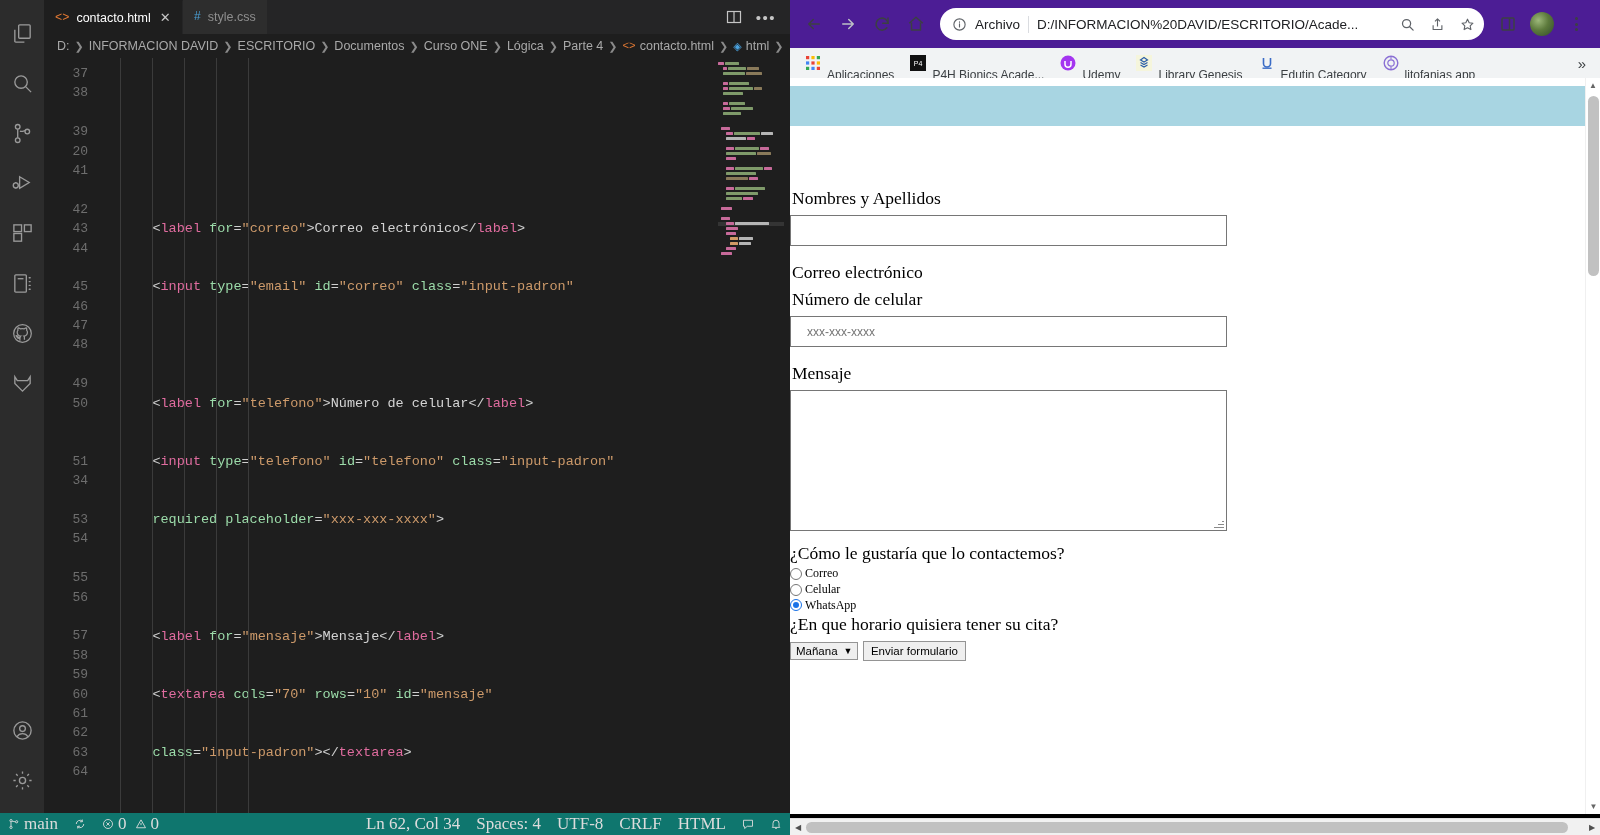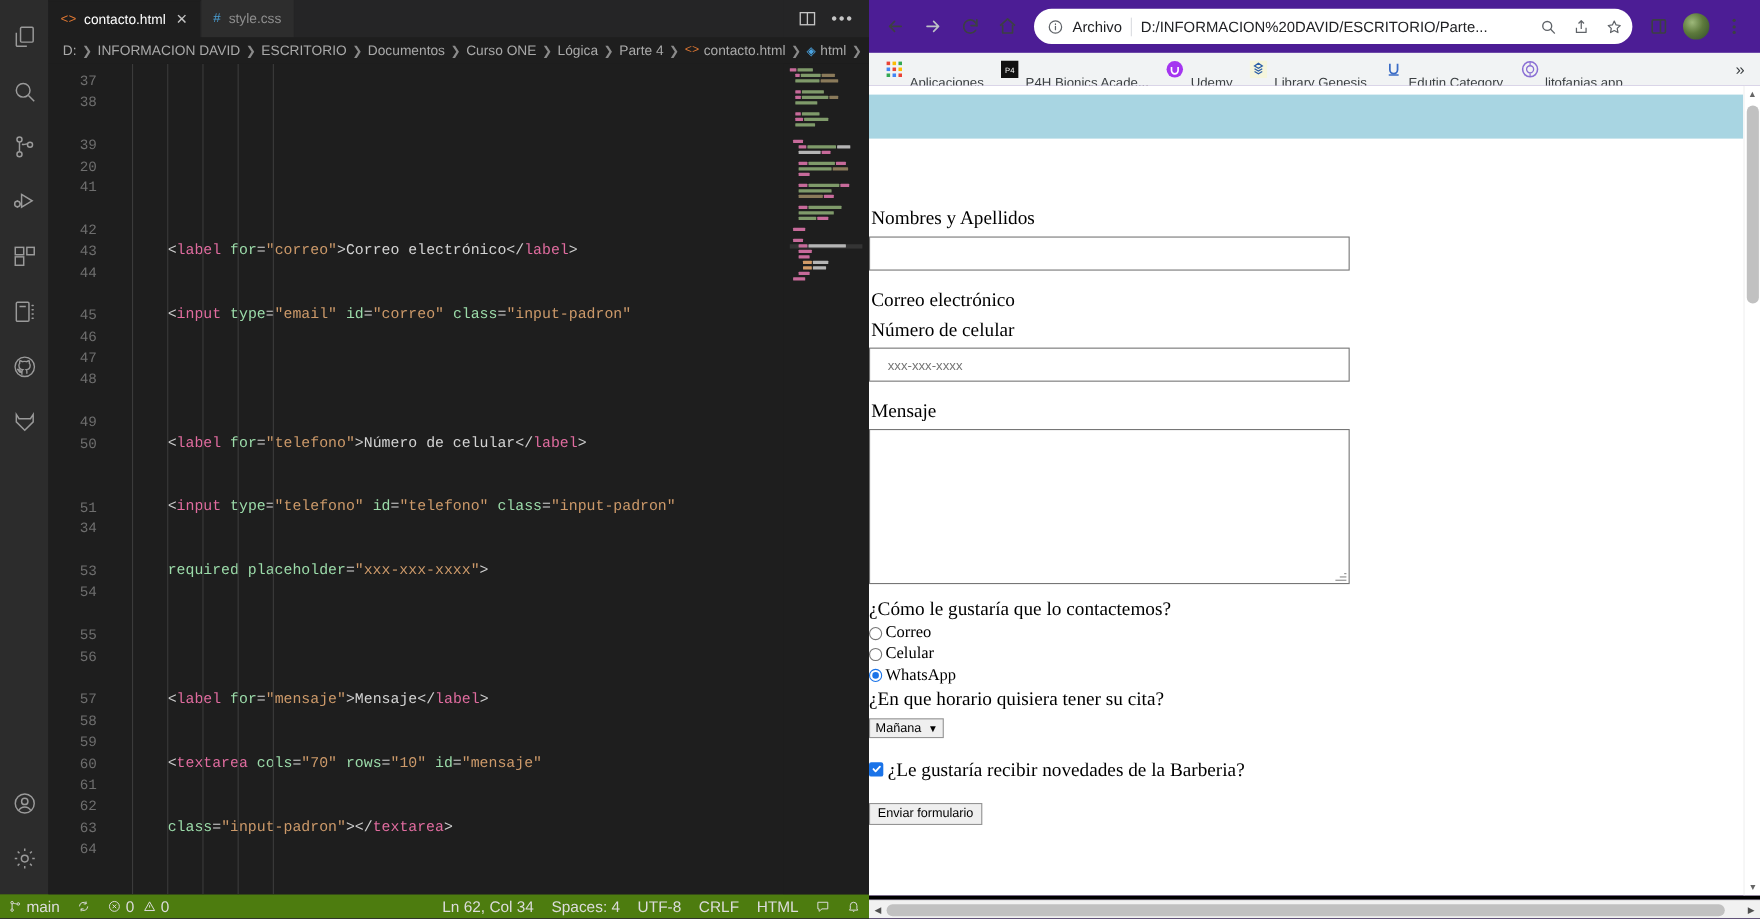--- a/index.html
+++ b/index.html
@@ -83,22 +83,22 @@
 
   .minimap {
     position: absolute; right: 0; top: 0; width: 78px; height: 100%;
     background: #1e1e1e; overflow: hidden; padding: 4px 6px 0 6px;
   }
   .mm-row { height: 4px; margin-bottom: 1px; display: flex; gap: 1px; }
   .mm-b { height: 2.6px; border-radius: 0.5px; }
   .mm-sel { background: #343434; }
 
   .status-bar {
-    height: 22px; background: #4d7c0f; display: flex; align-items: center;
-    color: #dcdcdc; font-size: 14px; flex-shrink: 0;
+    height: 22px; background: #0f766e; display: flex; align-items: center;
+    color: #dcdcdc; font-size: 17px; flex-shrink: 0; font-family: Liberation Serif, serif;
   }
   .sb-item { display: flex; align-items: center; gap: 4px; padding: 0 8px; height: 100%; cursor: pointer; }
   .sb-spacer { flex: 1; }
   .sb-item svg { width: 12px; height: 12px; display:block; }
 
   
   .browser {
     position: absolute; left: 790px; top: 0; width: 810px; height: 835px;
     background: #4c1d95; display: flex; flex-direction: column;
   }
@@ -169,21 +169,21 @@
   .rg3 { width: 2px; bottom: 7px; }
 
   .legend { font-family: "Liberation Serif", serif; font-size: 17.5px; color: #000; margin-bottom: 3px; }
   .radio-row { display: flex; align-items: center; gap: 3px; margin-bottom: 2px; }
   .radio {
     width: 12px; height: 12px; border-radius: 50%; border: 1px solid #767676;
     background: #fff; flex-shrink: 0; display:flex; align-items:center; justify-content:center;
   }
   .radio.checked { border-color: #1a73e8; background: #fff; }
   .radio.checked i { width: 6px; height: 6px; border-radius: 50%; background: #1a73e8; display: block; }
-  .radio-label { font-family: "Liberation Serif", serif; font-size: 15px; color: #000; line-height: 1.15; }
+  .radio-label { font-family: "Liberation Serif", serif; font-size: 12px; color: #000; line-height: 1.15; }
 
   .select {
     display: inline-flex; align-items: center; gap: 6px; height: 18px;
     border: 1px solid #949494; background: #efefef; padding: 0 5px;
     font-family: "Liberation Sans", sans-serif; font-size: 11.5px; color: #000;
     margin-top: 4px; margin-bottom: 18px;
   }
   .sel-arrow { font-size: 9px; color: #000; }
 
   .check-row { display: flex; align-items: center; gap: 4px; margin-bottom: 20px; }
@@ -647,21 +647,21 @@
 
       <div class="omnibox">
         <span class="om-info">
           <svg viewBox="0 0 24 24" fill="none" stroke="currentColor" stroke-width="1.8">
               <circle cx="12" cy="12" r="9"></circle>
               <path d="M12 11v5M12 7.6v.8" stroke-linecap="round"></path>
             </svg>
         </span>
         <span class="om-scheme">Archivo</span>
         <span class="om-divider"></span>
-        <span class="om-url">D:/INFORMACION%20DAVID/ESCRITORIO/Parte...</span>
+        <span class="om-url">D:/INFORMACION%20DAVID/ESCRITORIO/Acade...</span>
         <span class="om-ico">
           <svg viewBox="0 0 24 24" fill="none" stroke="currentColor" stroke-width="2">
               <circle cx="10.5" cy="10.5" r="6.5"></circle>
               <path d="M15.5 15.5 21 21" stroke-linecap="round"></path>
             </svg>
         </span>
         <span class="om-ico">
           <svg viewBox="0 0 24 24" fill="none" stroke="currentColor" stroke-width="1.8" stroke-linejoin="round">
               <path d="M5 13v7h14v-7"></path>
               <path d="M12 3v12M8 7l4-4 4 4"></path>
@@ -803,28 +803,20 @@
               <span class="radio-label">WhatsApp</span>
             </div>
 
             <div class="legend">¿En que horario quisiera tener su cita?</div>
 
             <div class="select">
               <span>Mañana</span>
               <span class="sel-arrow">▼</span>
             </div>
 
-            <div class="check-row">
-              <span class="checkbox">
-                <svg viewBox="0 0 12 12" fill="none" stroke="#fff" stroke-width="2" stroke-linecap="round" stroke-linejoin="round">
-                    <path d="M2.5 6.2 4.8 8.6 9.5 3.6"></path>
-                  </svg>
-              </span>
-              <span class="check-label">¿Le gustaría recibir novedades de la Barberia?</span>
-            </div>
 
             <div class="submit-btn">Enviar formulario</div>
           </div>
         </div>
       </div>
 
       <div class="v-scroll">
         <div class="vs-arrow">▲</div>
         <div class="vs-thumb" style="top:18px; height:180px"></div>
         <div class="vs-arrow" style="position:absolute;bottom:0;width:15px">▼</div>

